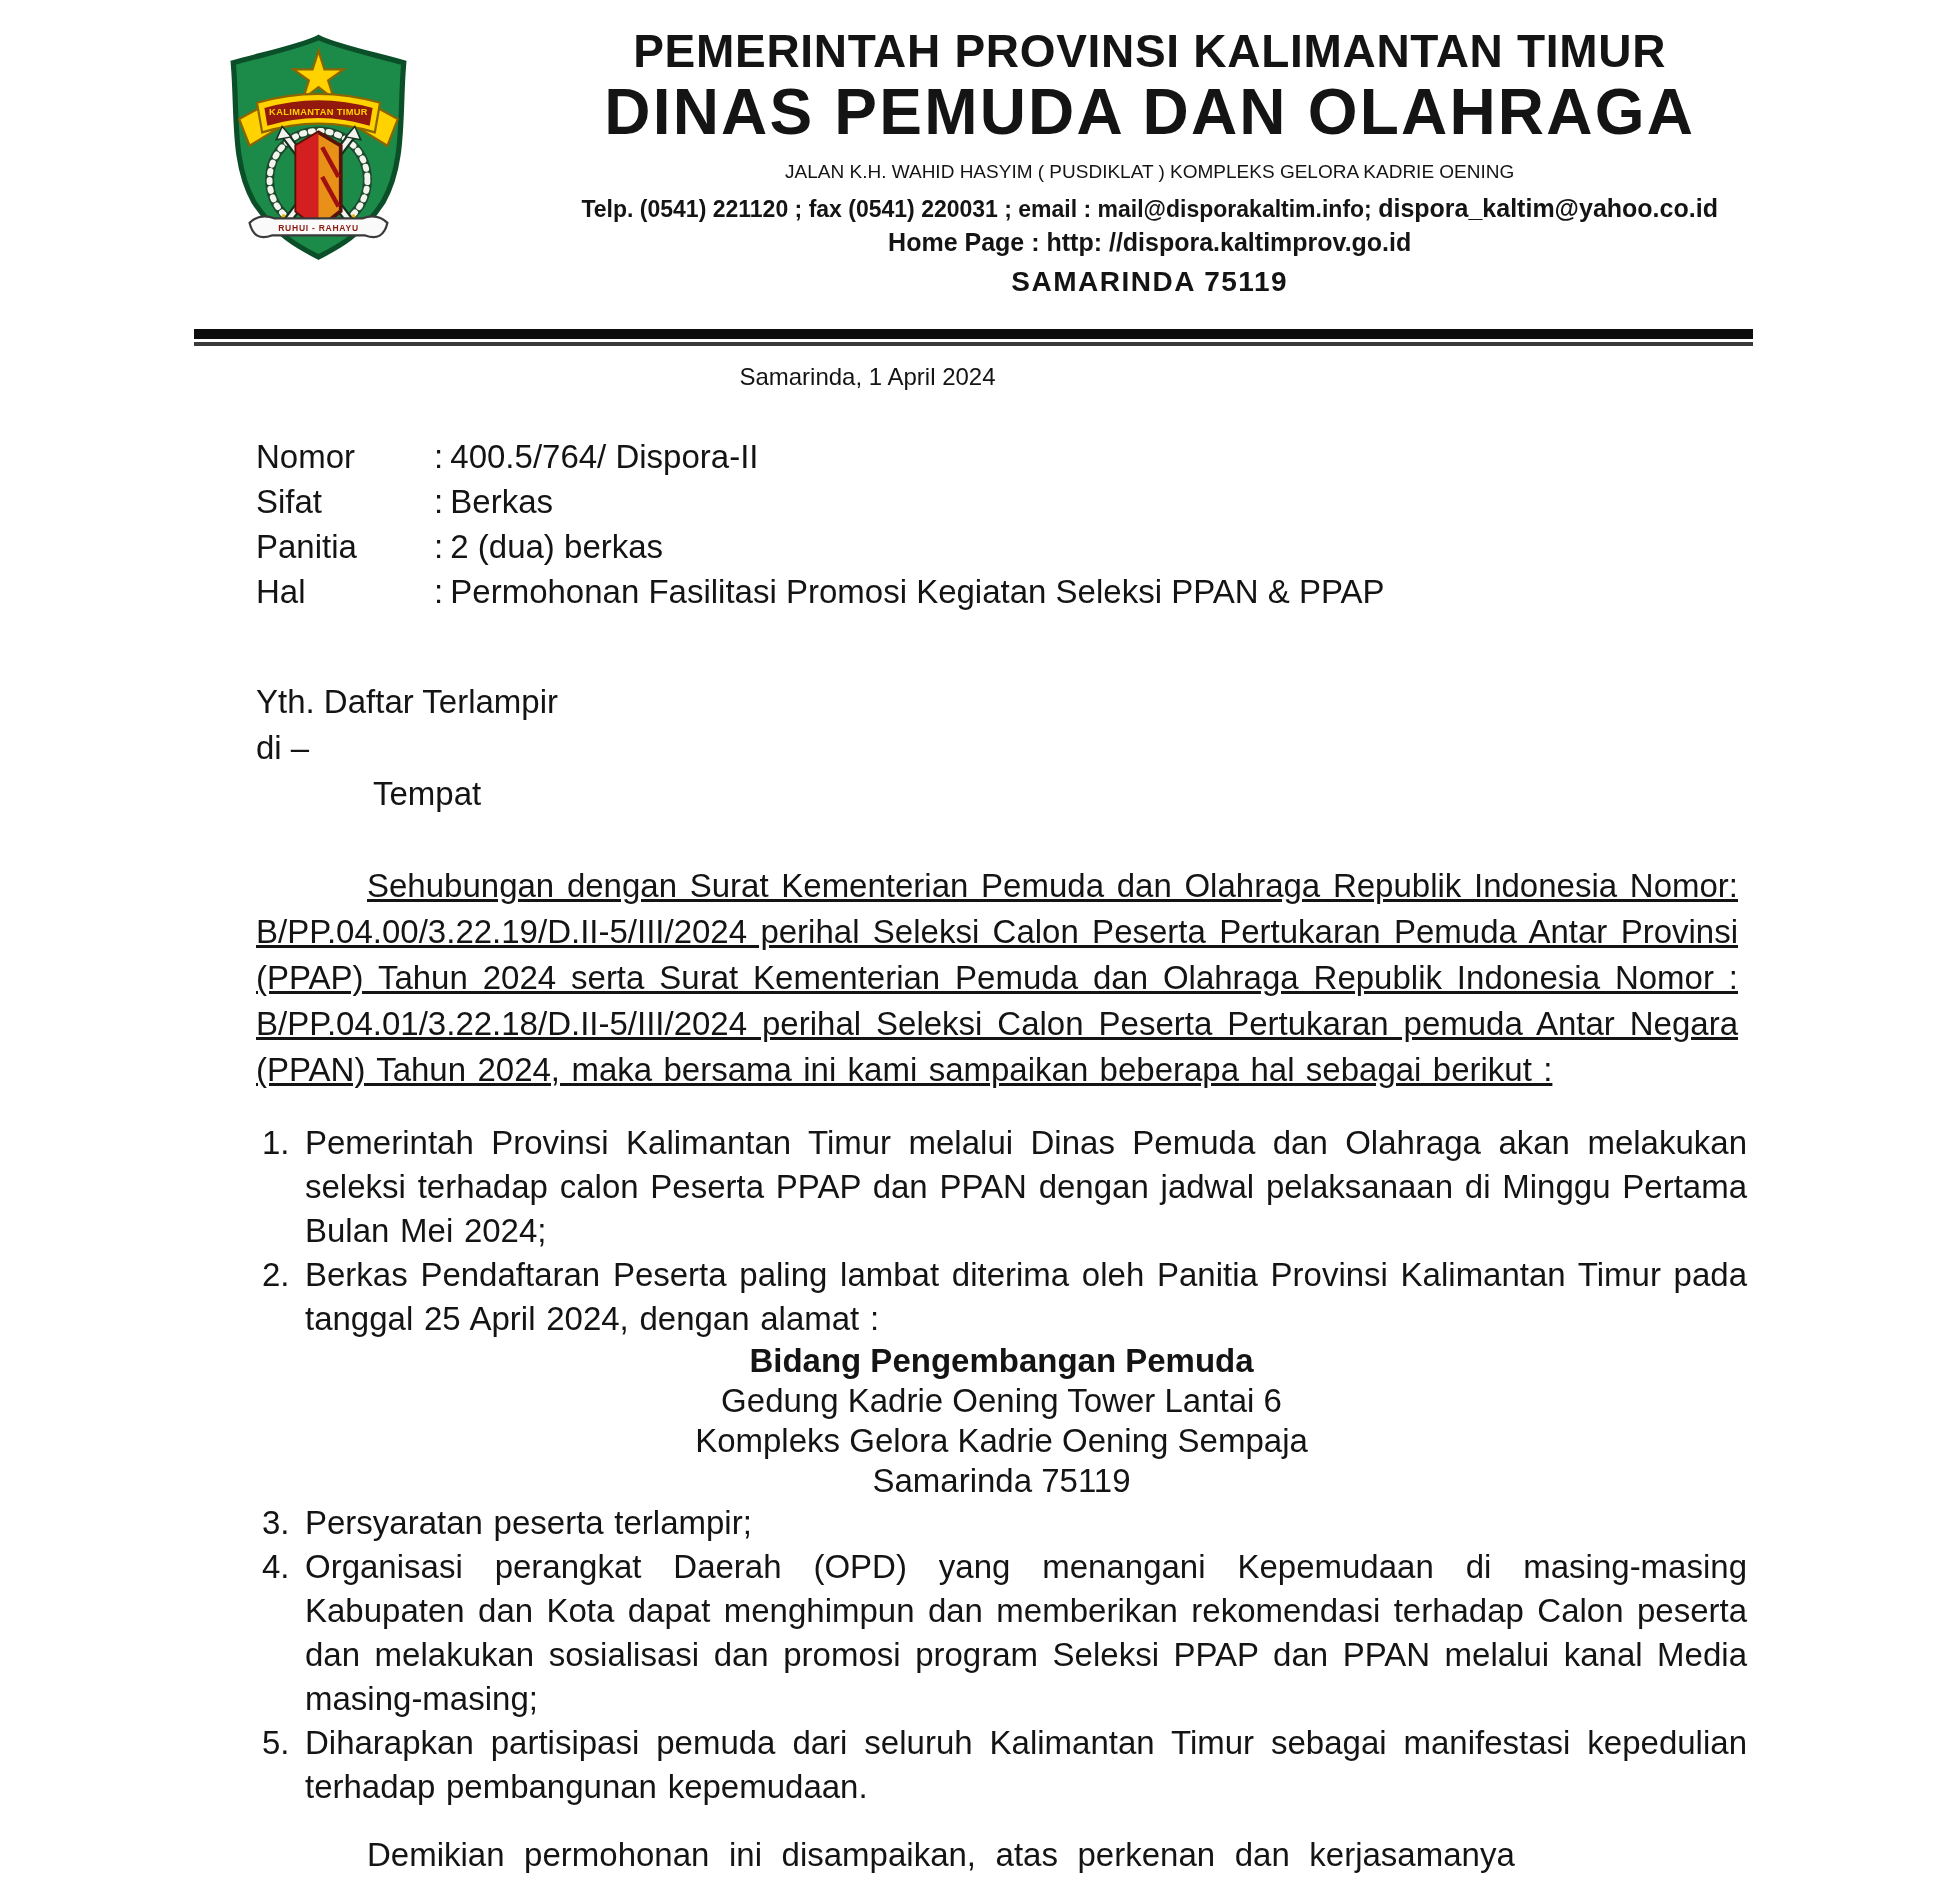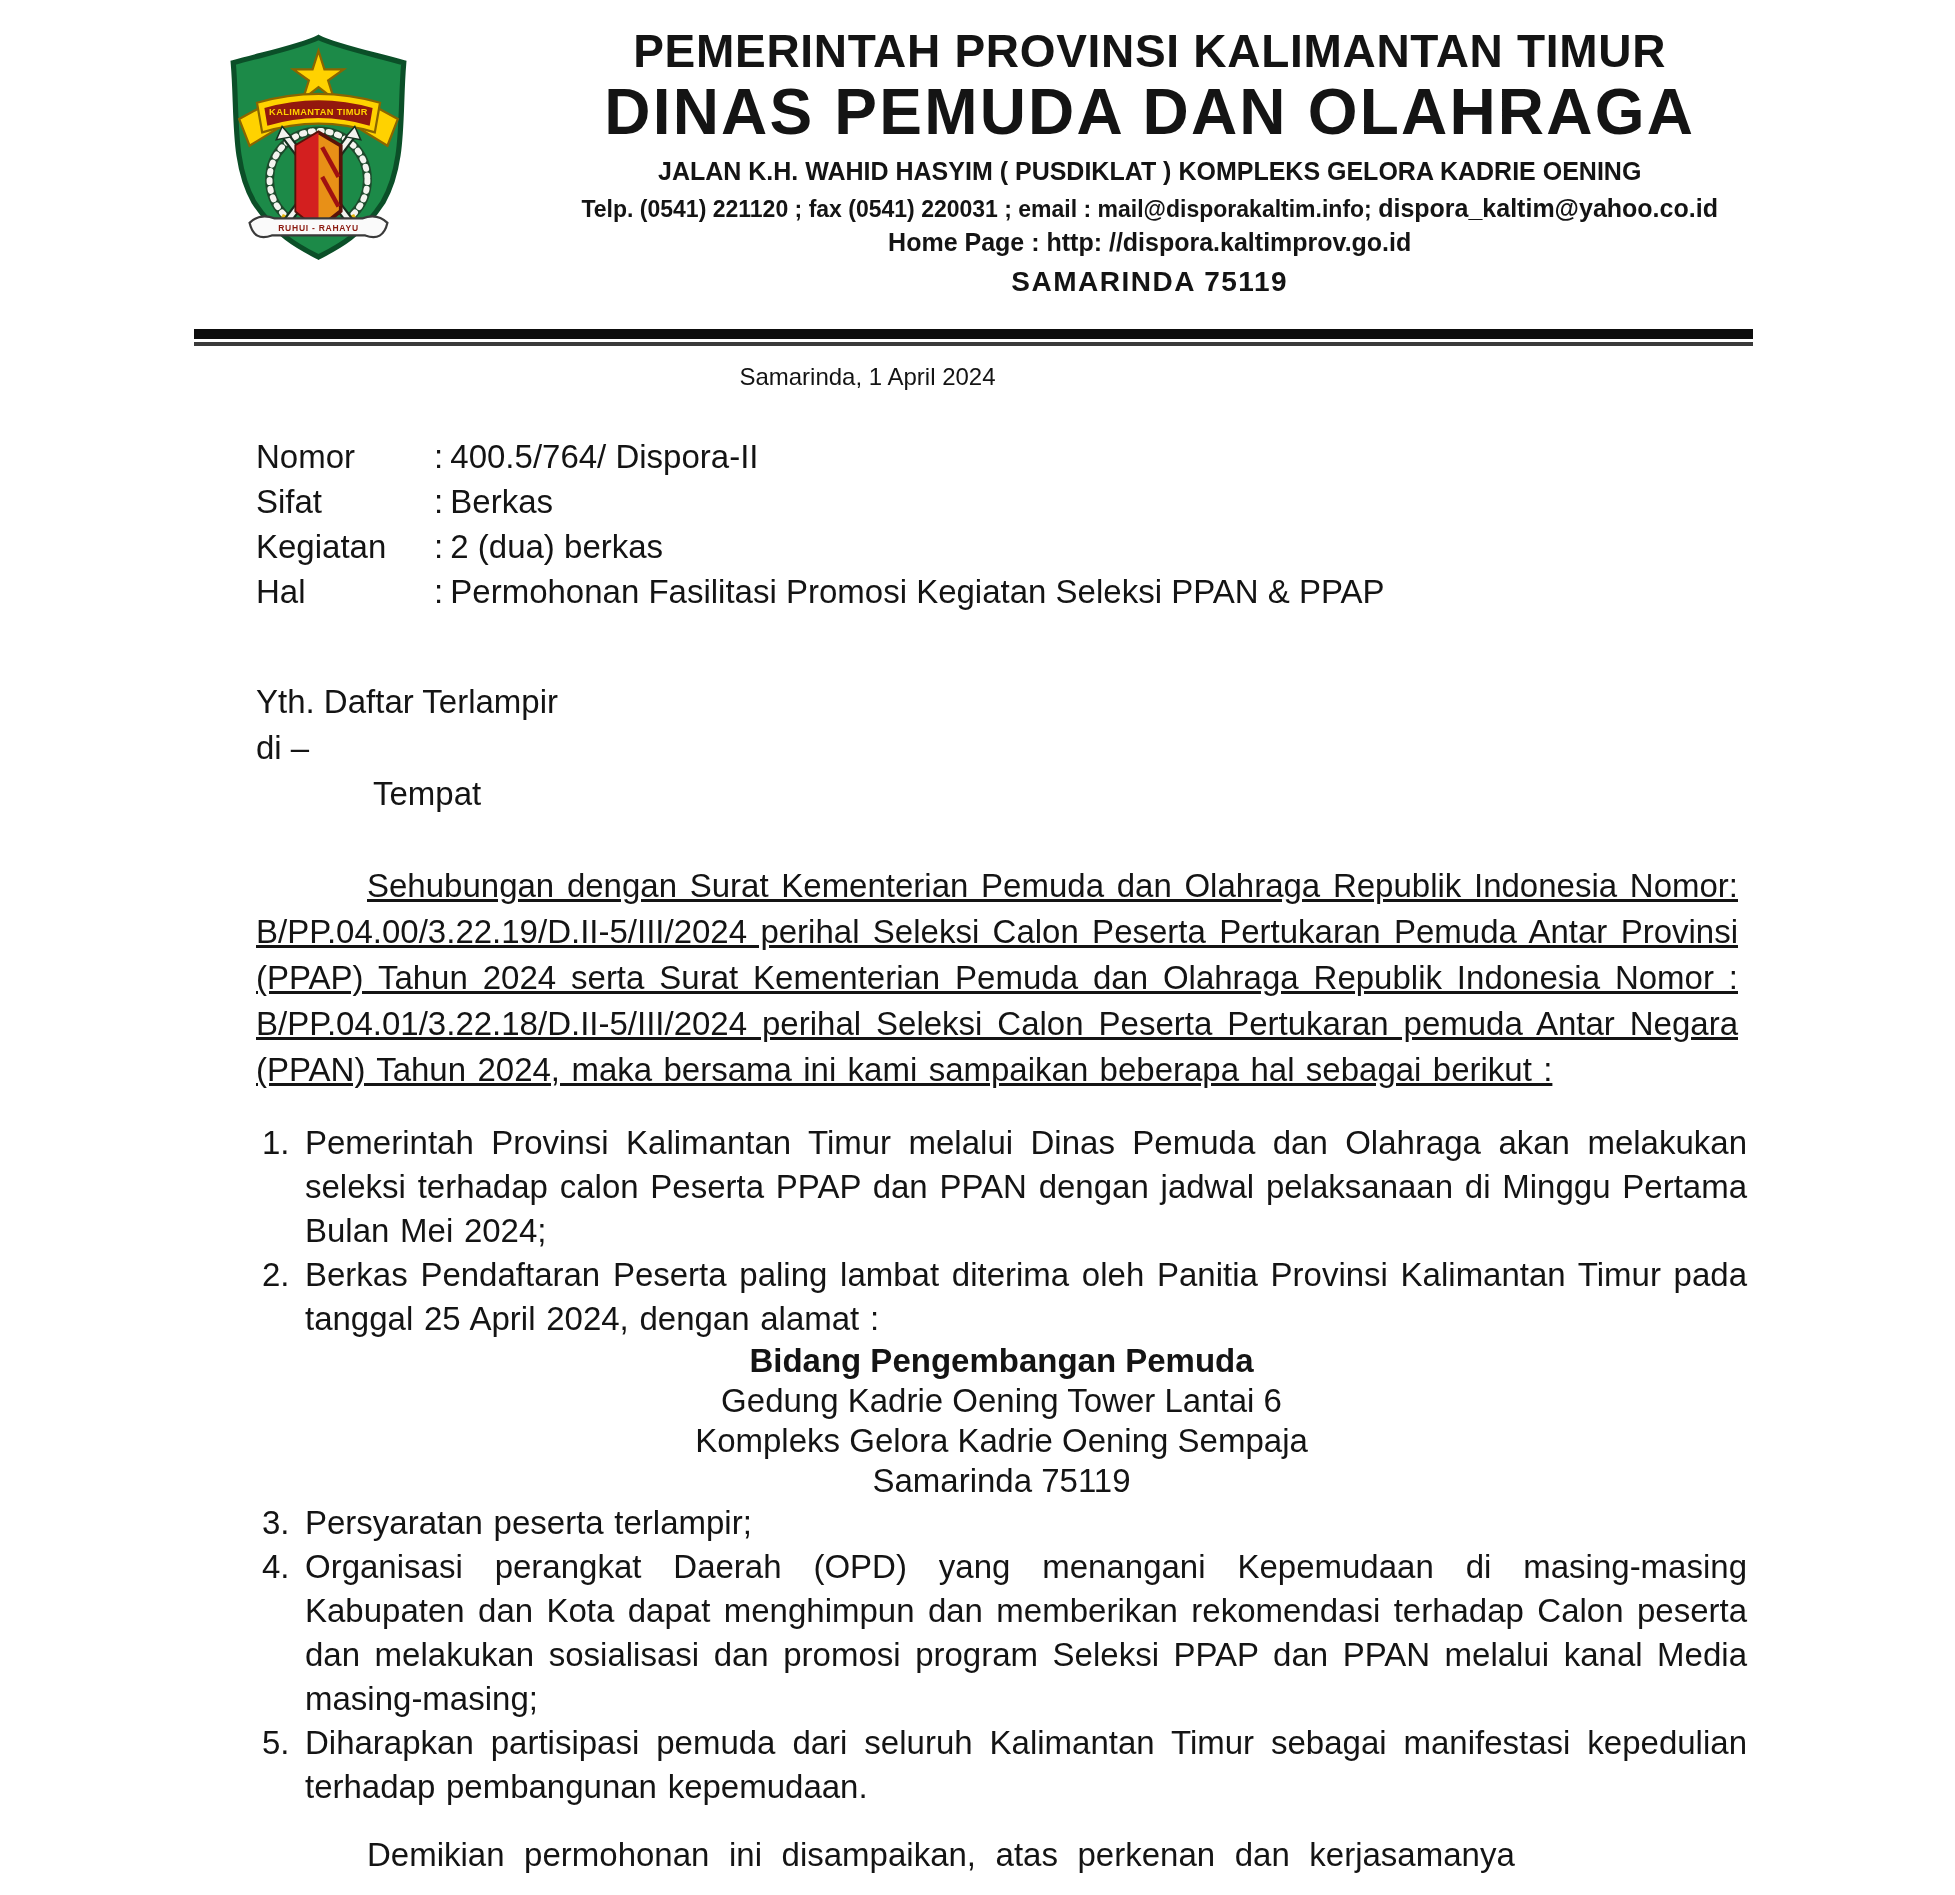--- a/index.html
+++ b/index.html
@@ -11,21 +11,21 @@
     color:#141414;
     font-family:"Liberation Sans", sans-serif;
   }
 
   
   .letterhead { display:flex; padding:25px 89px 0 211px; }
   .logo-wrap { flex:none; width:215px; height:231px; margin-top:6px; }
   .head-text { flex:1; text-align:center; padding-left:7.4px; }
   .gov    { font-size:46px; font-weight:bold; line-height:52px; letter-spacing:0.7px; white-space:nowrap; }
   .agency { font-size:64px; font-weight:bold; line-height:71px; letter-spacing:2.2px; white-space:nowrap; }
-  .addr   { font-size:25px; font-weight:bold; line-height:33px; margin-top:7.4px; white-space:nowrap; }
+  .addr   { font-size:19px; font-weight:normal; line-height:33px; margin-top:7.4px; white-space:nowrap; }
   .contact{ font-size:23px; font-weight:bold; line-height:30px; margin-top:4.4px; white-space:nowrap; }
   .contact .email2 { font-size:25px; }
   .homepage { font-size:25px; font-weight:bold; line-height:31px; margin-top:3px; }
   .city   { font-size:28px; font-weight:bold; line-height:34px; margin-top:7.4px; letter-spacing:1.5px; }
 
   
   .rule { margin:30px 202px 0 194px; }
   .rule .bar1 { height:9.6px; background:#0d0d0d; }
   .rule .bar2 { height:4.4px;  background:#3a3a3a; margin-top:3px; }
 
@@ -130,21 +130,21 @@
       <span class="meta-label">Nomor</span>
       <span class="meta-colon">:</span>
       <span class="meta-value">400.5/764/ Dispora-II</span>
     </div>
     <div class="meta-row">
       <span class="meta-label">Sifat</span>
       <span class="meta-colon">:</span>
       <span class="meta-value">Berkas</span>
     </div>
     <div class="meta-row">
-      <span class="meta-label">Kegiatan</span>
+      <span class="meta-label">Panitia</span>
       <span class="meta-colon">:</span>
       <span class="meta-value">2 (dua) berkas</span>
     </div>
     <div class="meta-row">
       <span class="meta-label">Hal</span>
       <span class="meta-colon">:</span>
       <span class="meta-value">Permohonan Fasilitasi Promosi Kegiatan Seleksi PPAN &amp; PPAP</span>
     </div>
   </section>
 

